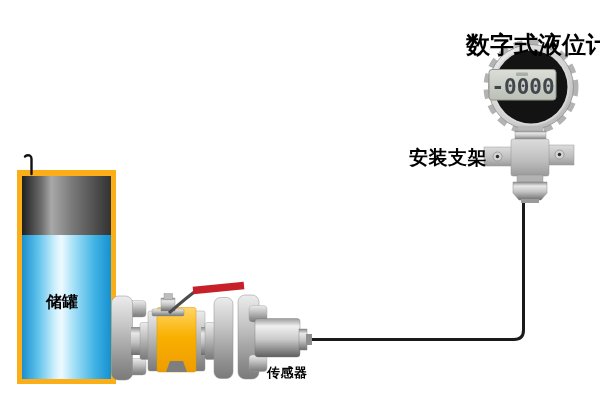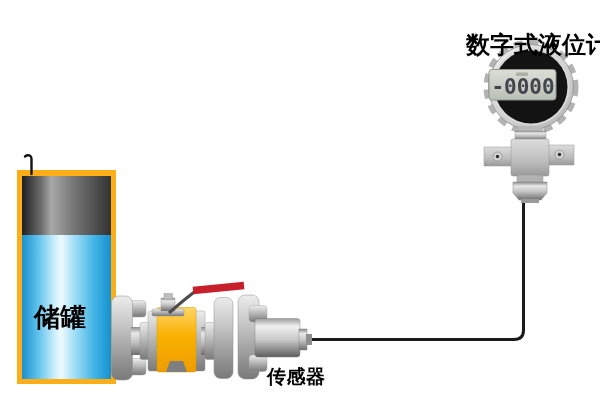--- a/index.html
+++ b/index.html
@@ -6,23 +6,23 @@
   .scene{
     position:relative;width:600px;height:403px;background:#ffffff;overflow:hidden;
     font-family:"Liberation Sans","DejaVu Sans",sans-serif;
   }
   .label{
     position:absolute;color:#000;font-weight:700;white-space:nowrap;
     font-family:"Liberation Sans","DejaVu Sans",sans-serif;
   }
   .label-gauge{left:466px;top:17px;font-size:24px;margin-top:12px;}
   .label-bracket{left:409px;top:145px;font-size:19px;letter-spacing:0.5px;}
-  .label-tank{left:34px;top:292px;font-size:26px;margin-top:8px;}
+  .label-tank{left:46px;top:292px;font-size:16px;}
   .label-valve{left:154px;top:363px;font-size:20px;}
-  .label-sensor{left:267px;top:364px;font-size:19px;letter-spacing:0.5px;}
+  .label-sensor{left:267px;top:364px;font-size:13px;letter-spacing:0.5px;}
 
   .tank{position:absolute;left:17px;top:170px;width:99px;height:214px;background:#FBAE17;}
   .tank-gas{
     position:absolute;left:5px;top:6px;width:89px;height:59px;
     background:linear-gradient(90deg,#1f1f1f 0%,#6e6e6e 22%,#a8a8a8 33%,#7c7c7c 55%,#4a4a4a 85%,#333 100%);
   }
   .tank-liquid{
     position:absolute;left:5px;top:65px;width:89px;height:144px;
     background:linear-gradient(90deg,#1b8fcd 0%,#5fc2ec 18%,#c9eefb 36%,#eefaff 44%,#a5e0f7 58%,#3fb2e4 82%,#1690d0 100%);
   }
@@ -140,16 +140,17 @@
     </g>
 
     <g>
       <rect x="255" y="318.5" width="45" height="38.5" rx="3" fill="url(#sensorV)" stroke="#777" stroke-width="0.4"></rect>
       <rect x="299" y="329" width="8" height="21" fill="url(#pipeV)" stroke="#7A7A7A" stroke-width="0.4"></rect>
       <rect x="306" y="334" width="6" height="11" fill="#8F8F8F"></rect>
     </g>
   </svg>
 
   <div class="label label-gauge">数字式液位计</div>
+  <div class="label label-bracket">安装支架</div>
   <div class="label label-tank">储罐</div>
   <div class="label label-sensor">传感器</div>
 
 </div>
 
 </body></html>

